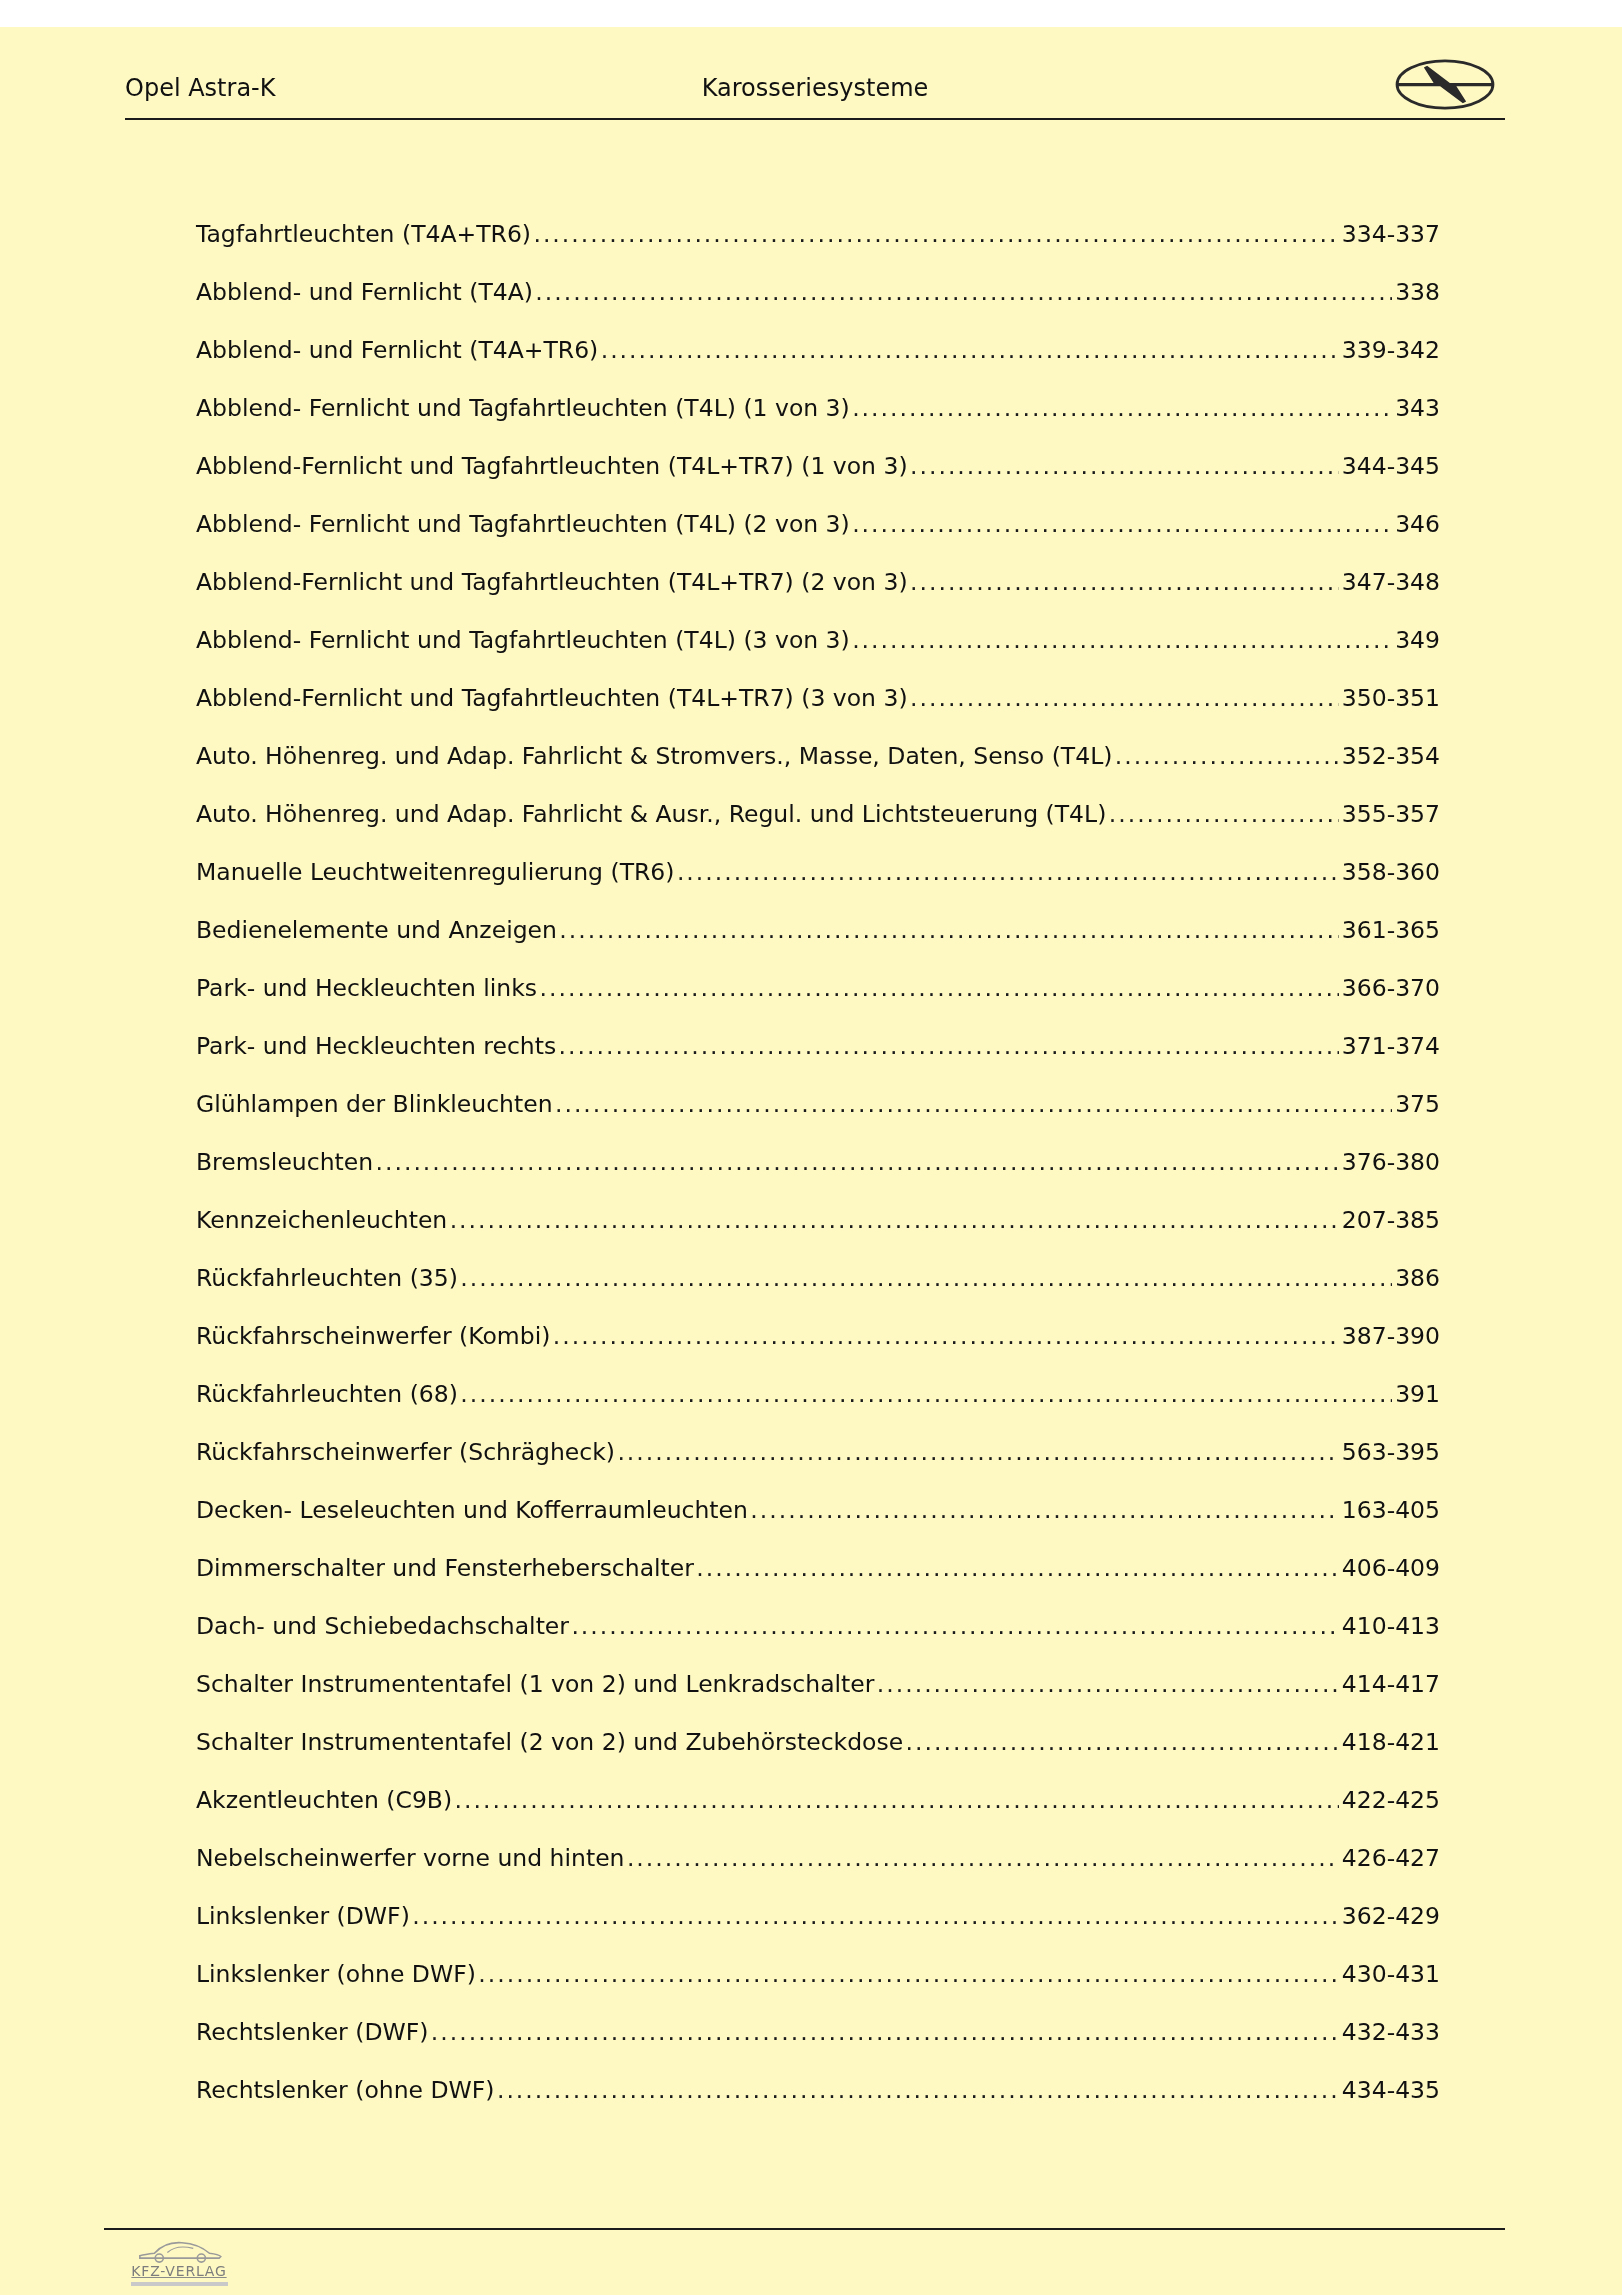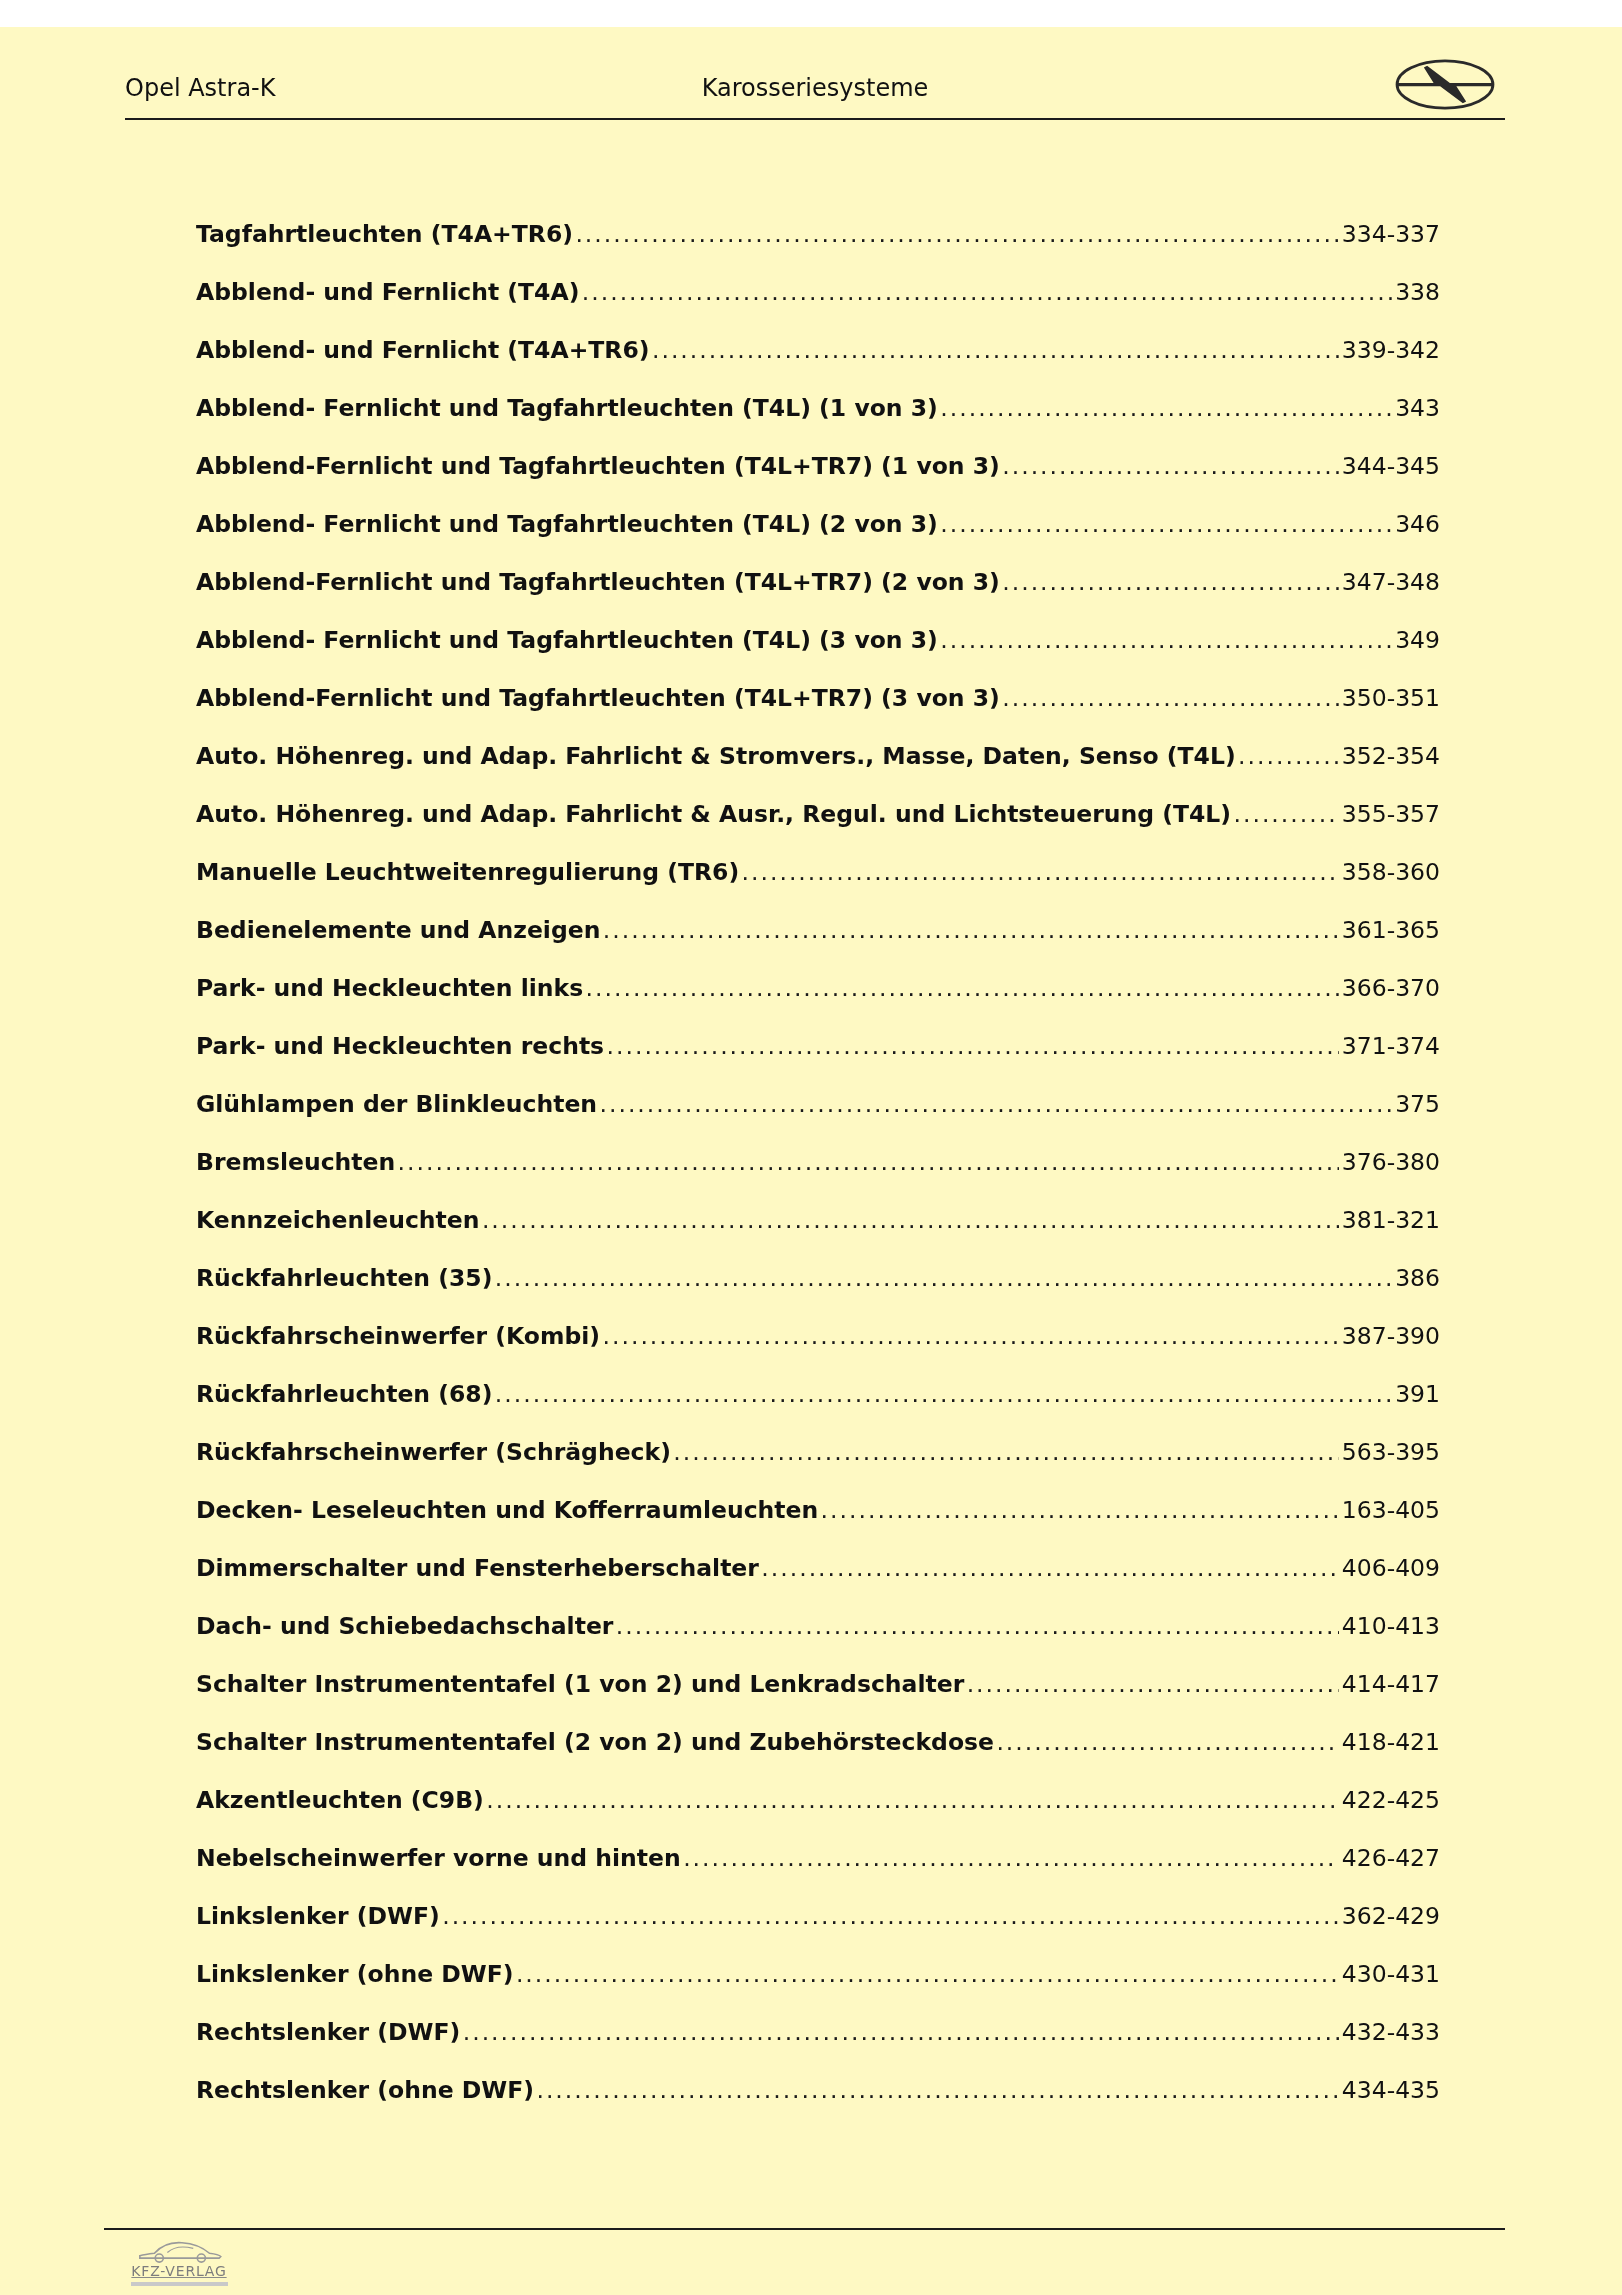--- a/index.html
+++ b/index.html
@@ -67,21 +67,20 @@
   }
   .toc-row {
     display: flex;
     align-items: baseline;
     height: 58px;
     font-size: 23.5px;
     white-space: nowrap;
   }
   .toc-title {
     flex: 0 0 auto;
-    font-weight: bold;
   }
   .toc-leader {
     flex: 1 1 auto;
     overflow: hidden;
     margin: 0 3.2px 0 2.4px;
     min-width: 0;
   }
   .toc-leader::after {
     content: "......................................................................................................................................................................";
     letter-spacing: 2px;
@@ -244,21 +243,21 @@
 
     <div class="toc-row">
       <span class="toc-title">Bremsleuchten</span>
       <span class="toc-leader"></span>
       <span class="toc-pages">376-380</span>
     </div>
 
     <div class="toc-row">
       <span class="toc-title">Kennzeichenleuchten</span>
       <span class="toc-leader"></span>
-      <span class="toc-pages">381-321</span>
+      <span class="toc-pages">207-385</span>
     </div>
 
     <div class="toc-row">
       <span class="toc-title">Rückfahrleuchten (35)</span>
       <span class="toc-leader"></span>
       <span class="toc-pages">386</span>
     </div>
 
     <div class="toc-row">
       <span class="toc-title">Rückfahrscheinwerfer (Kombi)</span>

